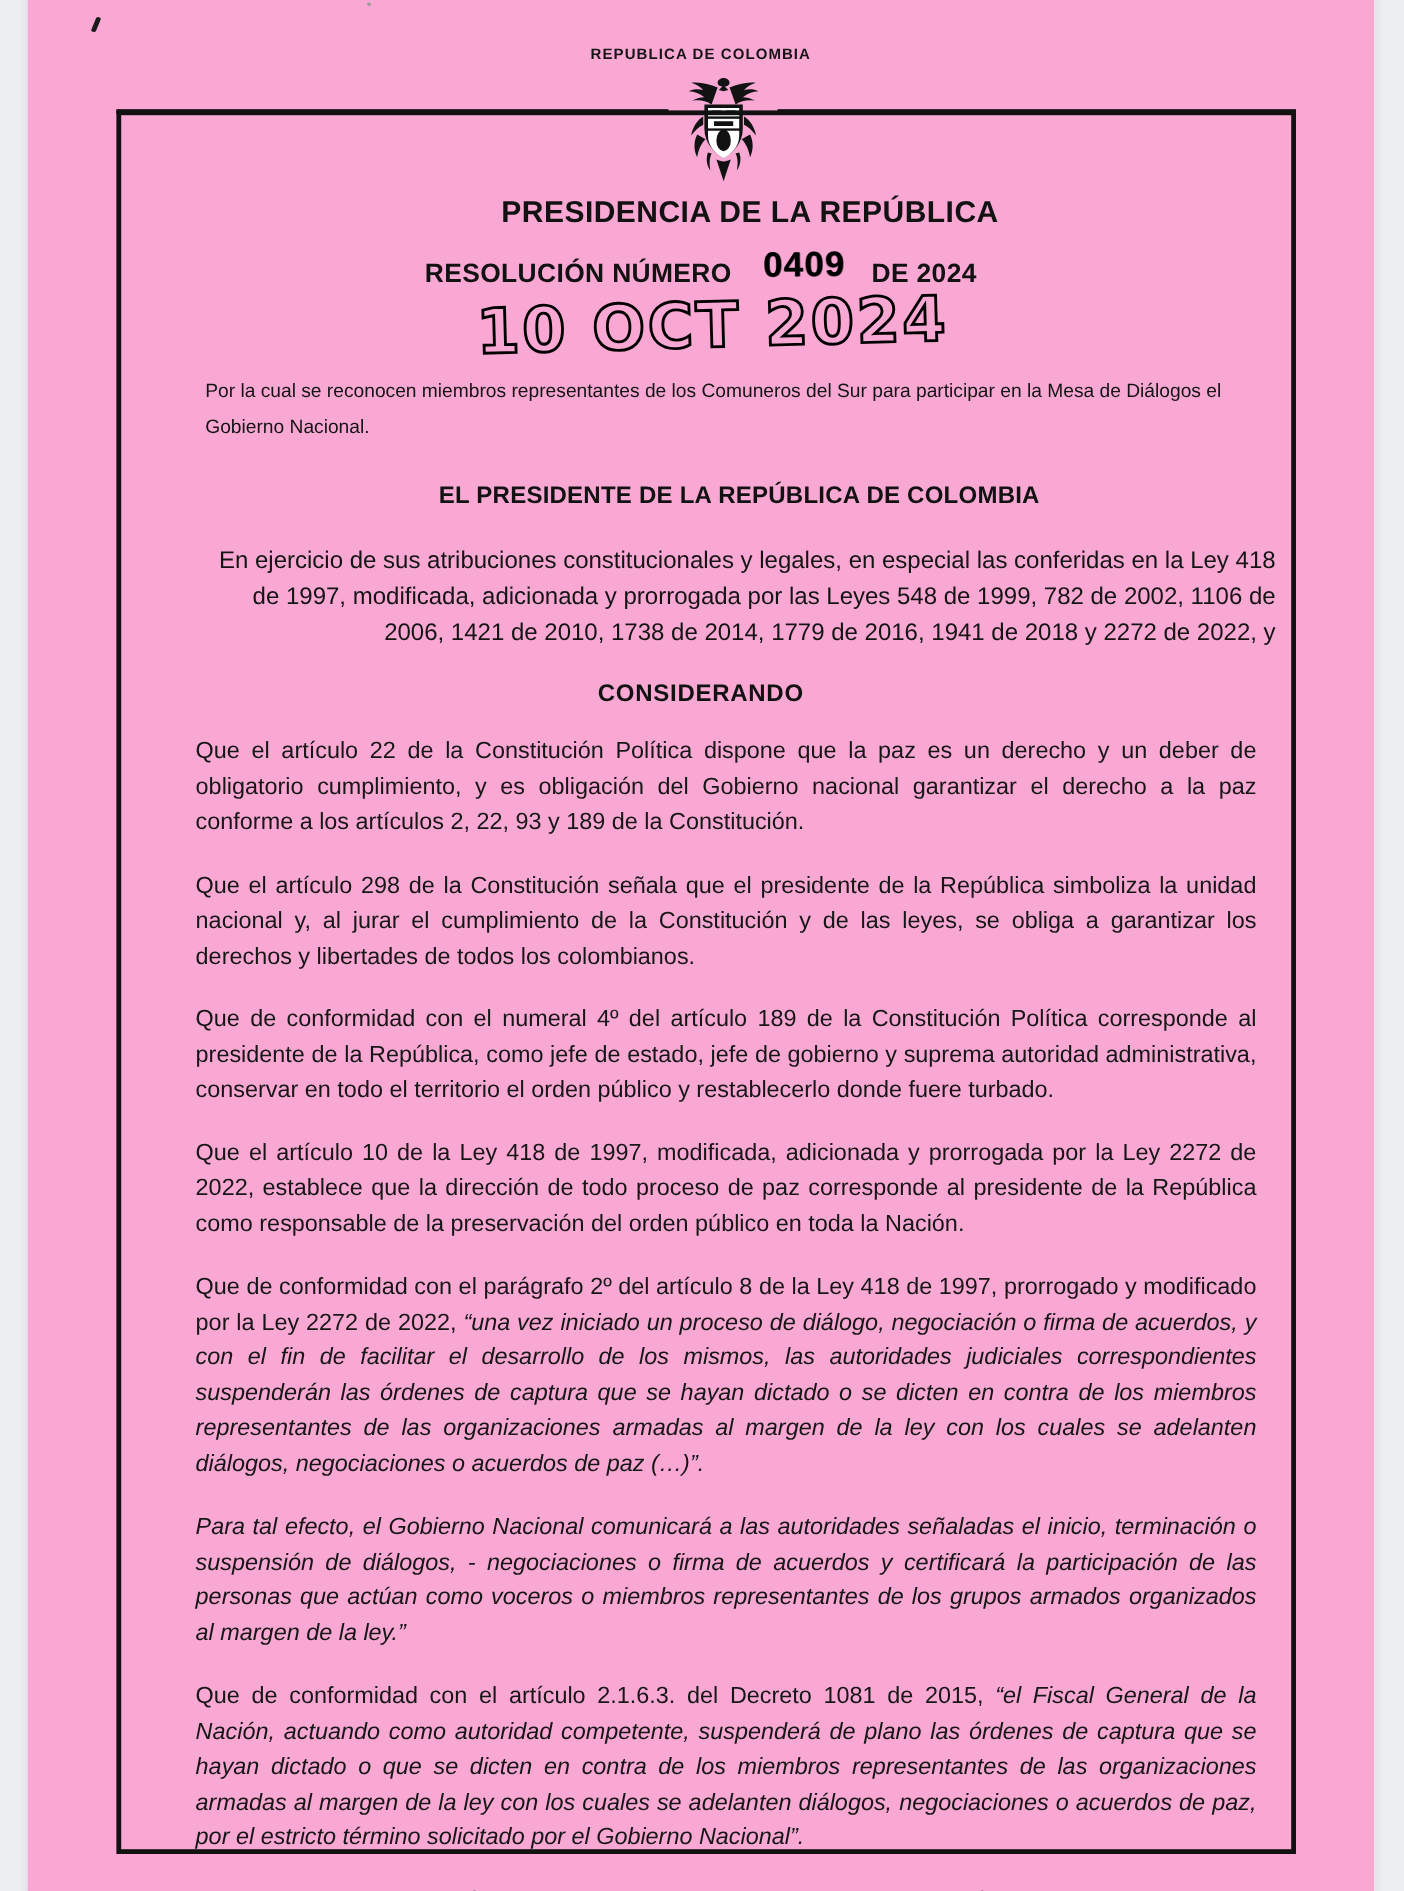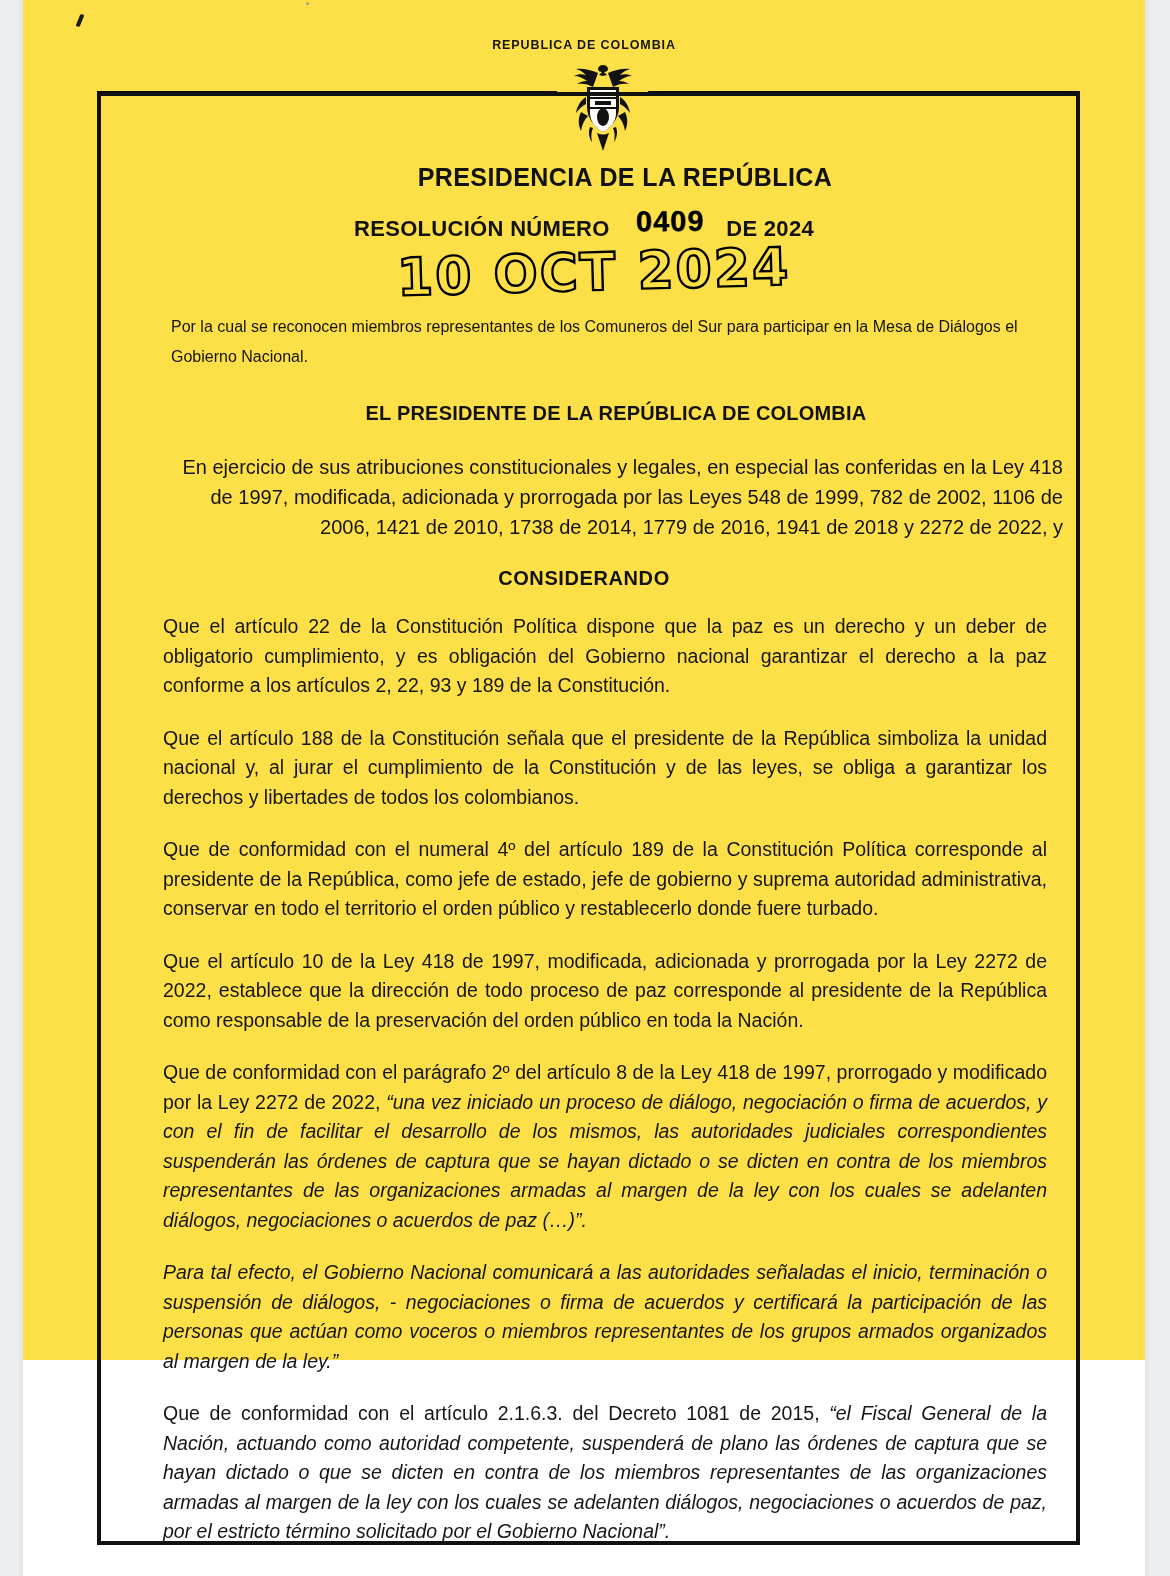--- a/index.html
+++ b/index.html
@@ -31,22 +31,22 @@
     right: 0;
     width: 25px;
     background: linear-gradient(to left, #eceef1 0%, #eceef1 70%, #e2e4e8 100%);
   }
 
   .page {
     position: absolute;
     left: 23px;
     top: 0;
     width: 1122px;
-    height: 1360px;
-    background: #fde047;
+    height: 1576px;
+    background: #f9a8d4;
   }
 
   
   .ink-fleck {
     position: absolute;
     left: 55px;
     top: 14px;
     width: 4px;
     height: 13px;
     background: #1c1c1c;
@@ -288,21 +288,21 @@
   <div class="section-head head-presidente">EL PRESIDENTE DE LA REPÚBLICA DE COLOMBIA</div>
 
   <div class="preamble">En ejercicio de sus atribuciones constitucionales y legales, en especial las conferidas en la Ley 418 de 1997, modificada, adicionada y prorrogada por las Leyes 548 de 1999, 782 de 2002, 1106 de 2006, 1421 de 2010, 1738 de 2014, 1779 de 2016, 1941 de 2018 y 2272 de 2022, y</div>
 
   <div class="section-head head-considerando">CONSIDERANDO</div>
 
   <div class="body-col">
 
     <p class="para">Que el artículo 22 de la Constitución Política dispone que la paz es un derecho y un deber de obligatorio cumplimiento, y es obligación del Gobierno nacional garantizar el derecho a la paz conforme a los artículos 2, 22, 93 y 189 de la Constitución.</p>
 
-    <p class="para">Que el artículo 188 de la Constitución señala que el presidente de la República simboliza la unidad nacional y, al jurar el cumplimiento de la Constitución y de las leyes, se obliga a garantizar los derechos y libertades de todos los colombianos.</p>
+    <p class="para">Que el artículo 298 de la Constitución señala que el presidente de la República simboliza la unidad nacional y, al jurar el cumplimiento de la Constitución y de las leyes, se obliga a garantizar los derechos y libertades de todos los colombianos.</p>
 
     <p class="para">Que de conformidad con el numeral 4º del artículo 189 de la Constitución Política corresponde al presidente de la República, como jefe de estado, jefe de gobierno y suprema autoridad administrativa, conservar en todo el territorio el orden público y restablecerlo donde fuere turbado.</p>
 
     <p class="para">Que el artículo 10 de la Ley 418 de 1997, modificada, adicionada y prorrogada por la Ley 2272 de 2022, establece que la dirección de todo proceso de paz corresponde al presidente de la República como responsable de la preservación del orden público en toda la Nación.</p>
 
     <p class="para"><span>Que de conformidad con el parágrafo 2º del artículo 8 de la Ley 418 de 1997, prorrogado y modificado por la Ley 2272 de 2022, </span><span class="it">“una vez iniciado un proceso de diálogo, negociación o firma de acuerdos, y con el fin de facilitar el desarrollo de los mismos, las autoridades judiciales correspondientes suspenderán las órdenes de captura que se hayan dictado o se dicten en contra de los miembros representantes de las organizaciones armadas al margen de la ley con los cuales se adelanten diálogos, negociaciones o acuerdos de paz (…)”.</span></p>
 
     <p class="para italic">Para tal efecto, el Gobierno Nacional comunicará a las autoridades señaladas el inicio, terminación o suspensión de diálogos, - negociaciones o firma de acuerdos y certificará la participación de las personas que actúan como voceros o miembros representantes de los grupos armados organizados al margen de la ley.”</p>
 
     <p class="para"><span>Que de conformidad con el artículo 2.1.6.3. del Decreto 1081 de 2015, </span><span class="it">“el Fiscal General de la Nación, actuando como autoridad competente, suspenderá de plano las órdenes de captura que se hayan dictado o que se dicten en contra de los miembros representantes de las organizaciones armadas al margen de la ley con los cuales se adelanten diálogos, negociaciones o acuerdos de paz, por el estricto término solicitado por el Gobierno Nacional”.</span></p>

